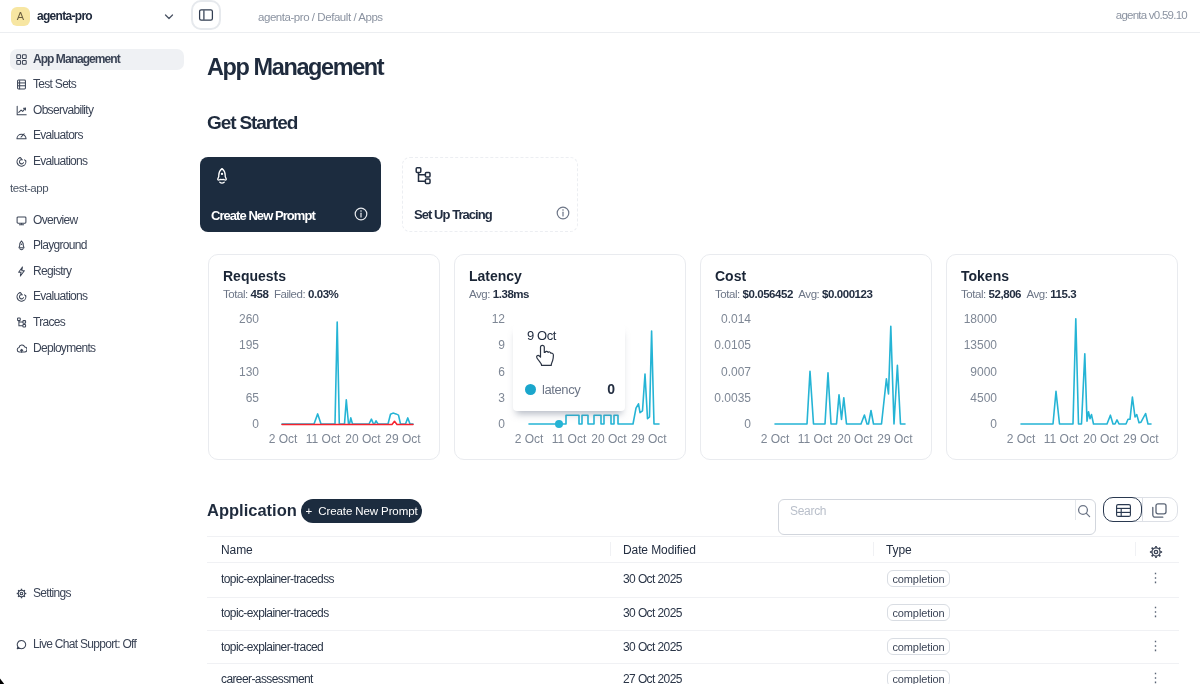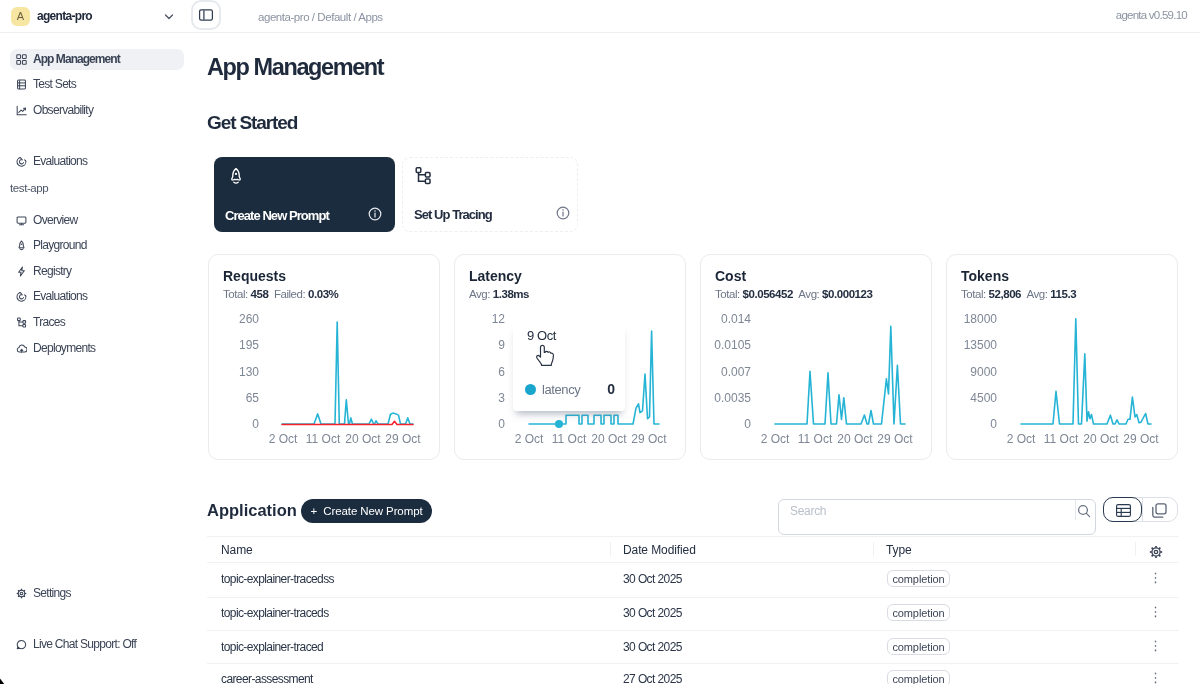--- a/index.html
+++ b/index.html
@@ -29,38 +29,38 @@
 .mitem .lb { position:absolute; left:23px; top:3px; line-height:14px; }
 .mitem.active { background:#eff1f4; }
 .mitem.active .lb { font-weight:bold; letter-spacing:-0.95px; }
 .sec { position:absolute; left:10px; font-size:11.5px; letter-spacing:-0.4px; color:#4b5565; }
 
 
 h1.title { position:absolute; left:207px; top:56px; font-size:23.5px; line-height:23.5px; font-weight:bold; color:#1f2b3d; letter-spacing:-1.4px;}
 h2.gs { position:absolute; left:207px; top:113px; font-size:19px; line-height:19px; font-weight:bold; color:#1f2b3d; letter-spacing:-1.1px;}
 
 .gcard { position:absolute; top:157px; height:75px; border-radius:8px; }
-#gc1 { left:214px; width:181px; background:#1c2c3f;padding-left:31px; }
+#gc1 { left:200px; width:181px; background:#1c2c3f;padding-left:31px; }
 #gc2 { left:402px; width:176px; border:1px dashed #eceef2; background:#fff; }
 #gc3 { left:596px; width:177px; border:1px dashed #eceef2; background:#fff; }
 .gcard .nm { position:absolute; left:11px; bottom:9px; font-size:13px; line-height:15px; font-weight:bold; white-space:nowrap; letter-spacing:-0.95px;}
 #gc1 .nm { color:#fff; }
 #gc2 .nm, #gc3 .nm { color:#232e41; }
 .gcard .info { position:absolute; bottom:11px; } .gcard .info svg { display:block; }
 
 
 .ccard { position:absolute; top:254px; width:232px; height:206px; background:#fff;
   border:1px solid #e9ebef; border-radius:10px; }
 .ccard .ct { position:absolute; left:14px; top:13px; font-size:14px; font-weight:bold; color:#1a2536; }
 .ccard .cs { position:absolute; left:14px; top:33px; font-size:11.5px; letter-spacing:-0.45px; color:#6d7687; white-space:nowrap; }
 .ccard .cs b { color:#232e41; }
 
 
 #apph { position:absolute; left:207px; top:501px; font-size:16.5px; font-weight:bold; color:#1f2b3d; }
-#newbtn { position:absolute; left:301px; top:499px; width:131px; height:24px;
+#newbtn { position:absolute; left:301px; top:499px; width:121px; height:24px;
   background:#1c2c3f; border-radius:12px; color:#fff; font-size:11.5px; letter-spacing:-0.1px; text-align:center; line-height:24px; }
 #search { position:absolute; left:778px; top:499px; width:318px; height:36px;
   border:1px solid #d2d6dd; border-radius:6px; background:#fff; }
 #search .ph { position:absolute; left:11px; top:4px; font-size:12px; letter-spacing:-0.3px; color:#b9bfca; }
 #search .div { position:absolute; right:19px; top:0; width:1px; height:20px; background:#e4e7eb; }
 #segm { position:absolute; left:1103px; top:497px; width:75px; height:25px;
   border:1px solid #dde0e6; border-radius:10px; background:#fff; }
 #segm .half1 { position:absolute; left:-1px; top:-1px; width:39px; height:25px;
   border:1.5px solid #2a3950; border-radius:10px; background:#fff; }
 #segm .div { position:absolute; left:38px; top:0; width:1px; height:23px; background:#dde0e6; }
@@ -123,20 +123,27 @@
           </svg></span>
         <span class="lb">Test Sets</span>
       </div>
 <div class="mitem" style="top:66.5px;">
         <span class="ic"><svg width="14" height="14" viewBox="0 0 14 14" style="">
             <path d="M1.5 1.5 V12.5 H13" fill="none" stroke="#3b4456" stroke-width="1.3" stroke-linecap="round"></path>
             <path d="M3.5 9.5 L6.5 6.5 L8.5 8.2 L12 4" fill="none" stroke="#3b4456" stroke-width="1.3" stroke-linecap="round" stroke-linejoin="round"></path>
             <path d="M9.5 4 H12 V6.5" fill="none" stroke="#3b4456" stroke-width="1.3" stroke-linecap="round" stroke-linejoin="round"></path>
           </svg></span>
         <span class="lb">Observability</span>
+      </div>
+<div class="mitem" style="top:92.0px;">
+        <span class="ic"><svg width="14" height="14" viewBox="0 0 14 14" style="">
+            <path d="M1.2 11.2 a5.8 5.8 0 0 1 11.6 0 Z" fill="none" stroke="#3b4456" stroke-width="1.3" stroke-linejoin="round"></path>
+            <path d="M6.4 9 L10.4 4.8" fill="none" stroke="#3b4456" stroke-width="1.3" stroke-linecap="round"></path>
+          </svg></span>
+        <span class="lb">Evaluators</span>
       </div>
 <div class="mitem" style="top:117.5px;">
         <span class="ic"><svg width="14" height="14" viewBox="0 0 14 14" style="">
             <path d="M5.2 2.0 A5.6 5.6 0 1 0 12.4 6.1" fill="none" stroke="#3b4456" stroke-width="1.3" stroke-linecap="round"></path>
             <path d="M8.3 4.9 A2.7 2.7 0 1 0 9.6 8.4" fill="none" stroke="#3b4456" stroke-width="1.3" stroke-linecap="round"></path>
             <path d="M12.4 6.1 L10.9 4.9 M5.2 2 L6.8 3.2" fill="none" stroke="#3b4456" stroke-width="1.3" stroke-linecap="round"></path>
           </svg></span>
         <span class="lb">Evaluations</span>
       </div>
 <div class="sec" style="top:149px;">test-app</div>

